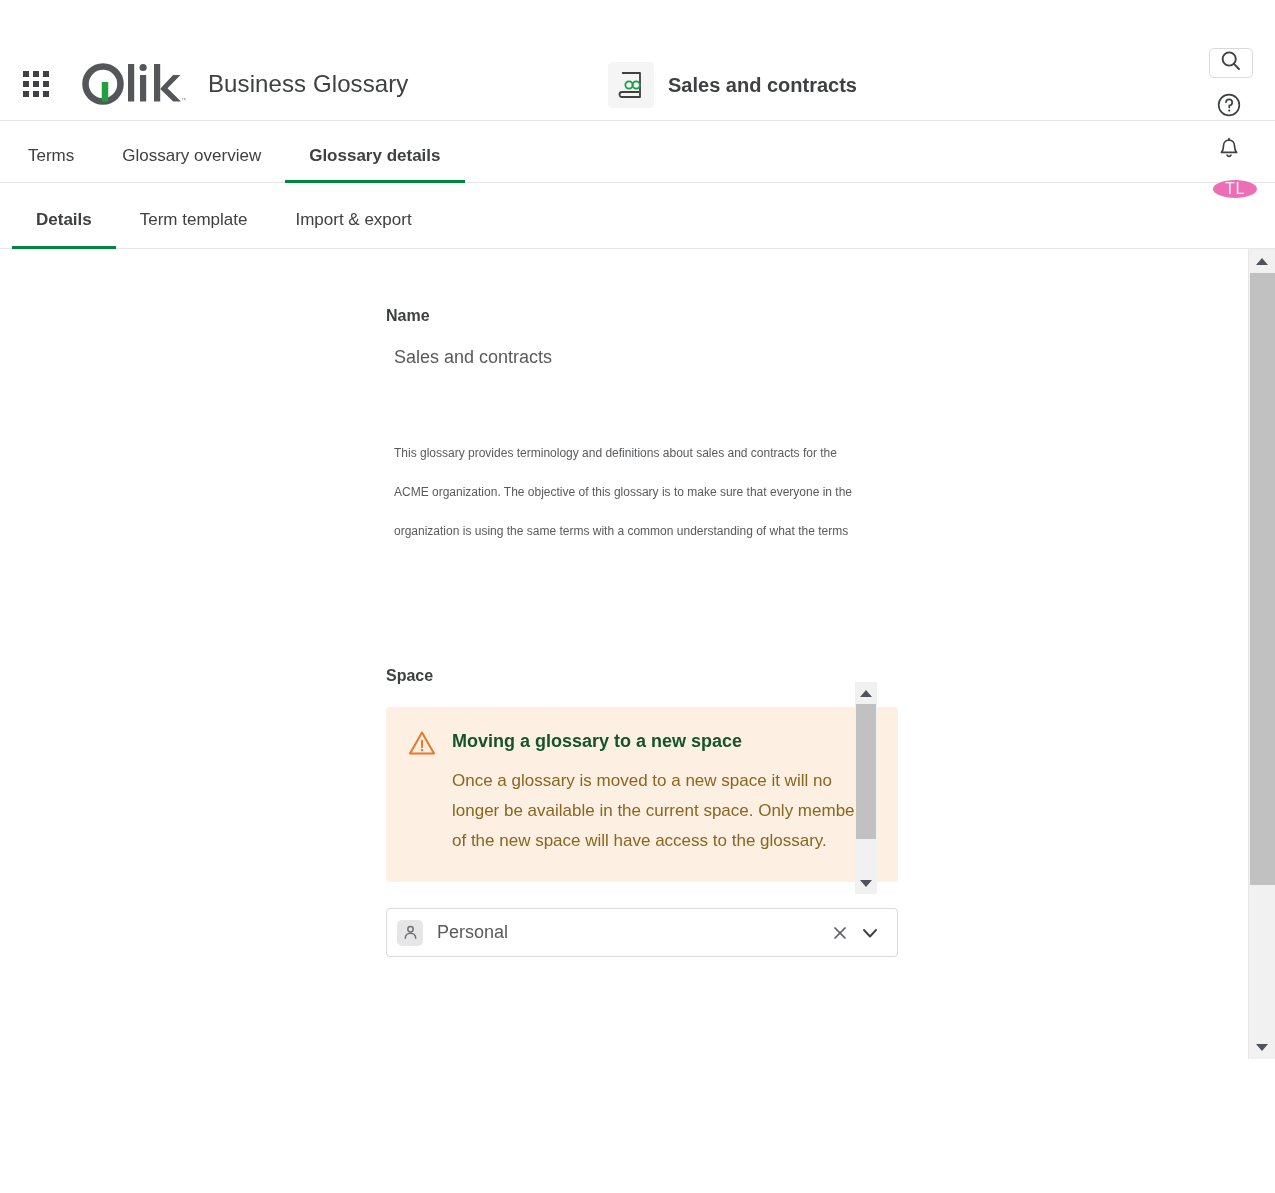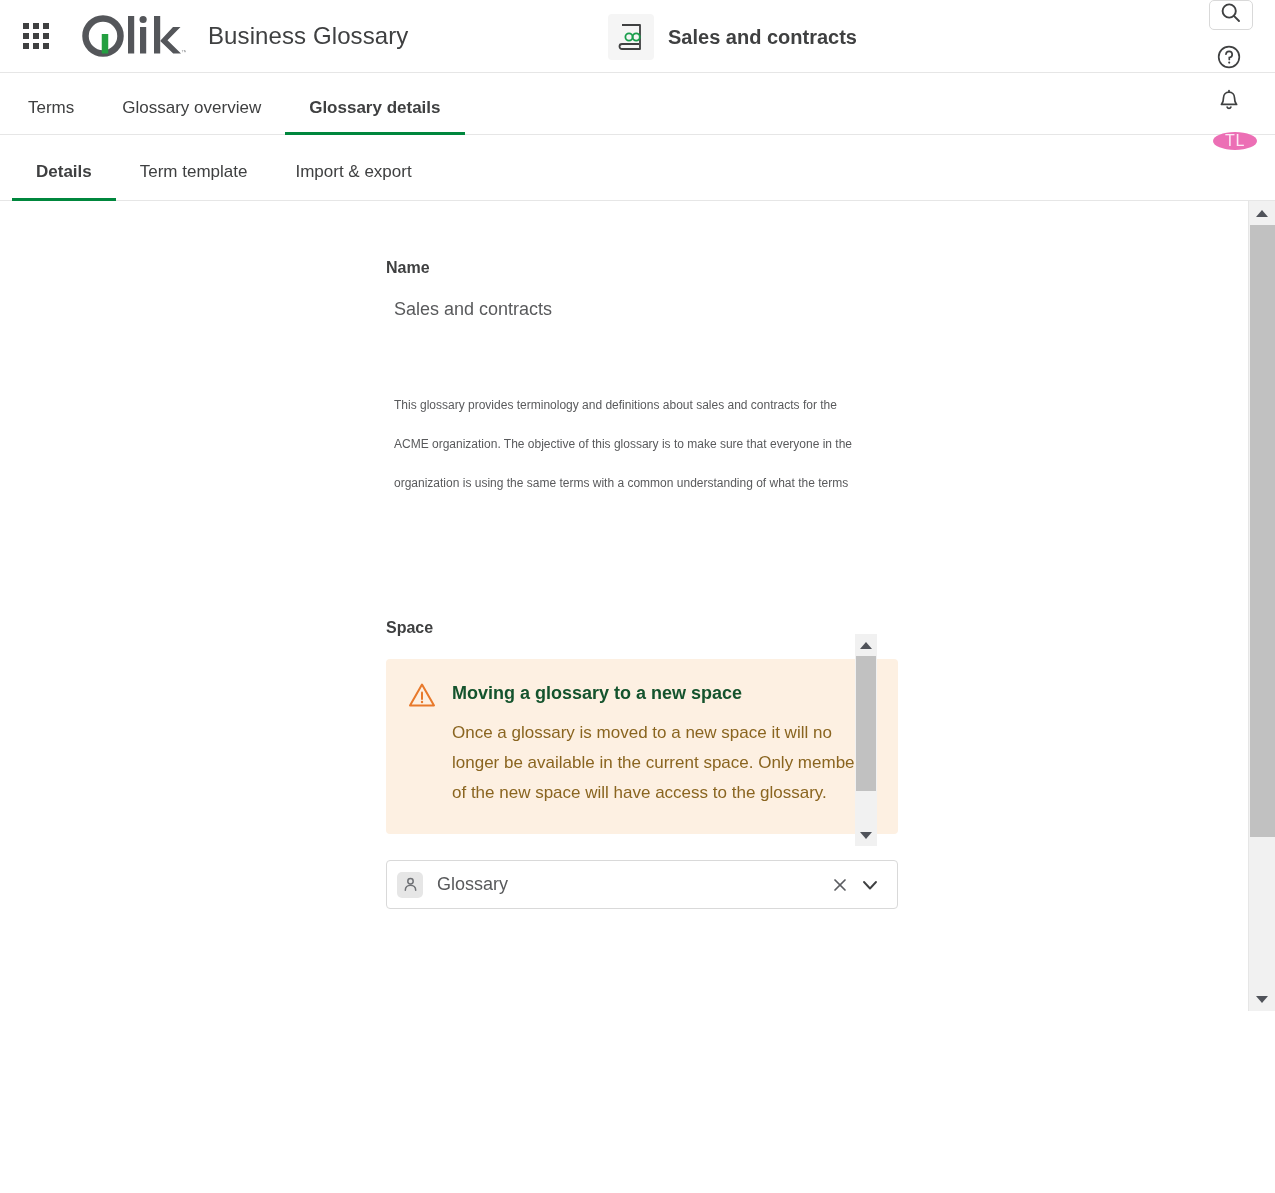--- a/index.html
+++ b/index.html
@@ -21,20 +21,21 @@
   }
 
   
   .header {
     position: relative;
     height: 73px;
     background: #ffffff;
     border-bottom: 1px solid #e6e6e6;
     display: flex;
     align-items: center;
+    margin-top: 48px;
   }
 
   .launcher {
     width: 36px; height: 36px;
     margin-left: 18px;
     display: grid;
     grid-template-columns: repeat(3, 6px);
     grid-template-rows: repeat(3, 6px);
     gap: 4px;
     align-content: center;
@@ -478,21 +479,21 @@
           </div>
         </div>
 
         <div class="space-select">
           <span class="space-avatar">
             <svg width="17" height="17" viewBox="0 0 17 17" aria-hidden="true">
               <circle cx="8.5" cy="5.3" r="2.7" fill="none" stroke="#6f7175" stroke-width="1.5"></circle>
               <path d="M3.3 14.2c0-3 2.3-5 5.2-5s5.2 2 5.2 5" fill="none" stroke="#6f7175" stroke-width="1.5" stroke-linecap="round"></path>
             </svg>
           </span>
-          <span class="space-name">Glossary</span>
+          <span class="space-name">Personal</span>
           <span class="sel-icon">
             <svg width="20" height="20" viewBox="0 0 20 20" aria-hidden="true">
               <line x1="5" y1="5" x2="15" y2="15" stroke="#5b5d61" stroke-width="1.7" stroke-linecap="round"></line>
               <line x1="15" y1="5" x2="5" y2="15" stroke="#5b5d61" stroke-width="1.7" stroke-linecap="round"></line>
             </svg>
           </span>
           <span class="sel-icon">
             <svg width="22" height="22" viewBox="0 0 22 22" aria-hidden="true">
               <path d="M5 8 L11 14.5 L17 8" fill="none" stroke="#3f4041" stroke-width="1.9" stroke-linecap="round" stroke-linejoin="round"></path>
             </svg>

